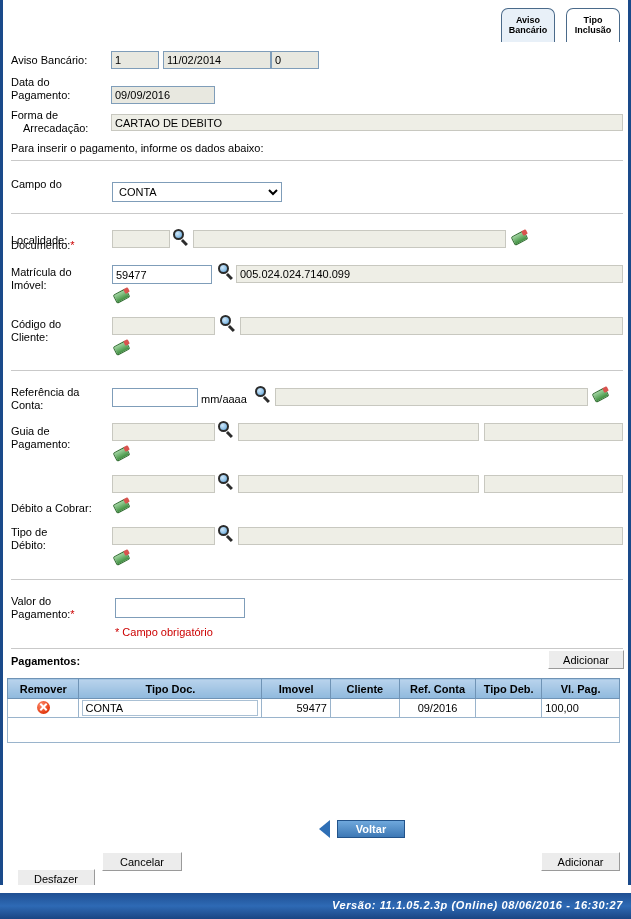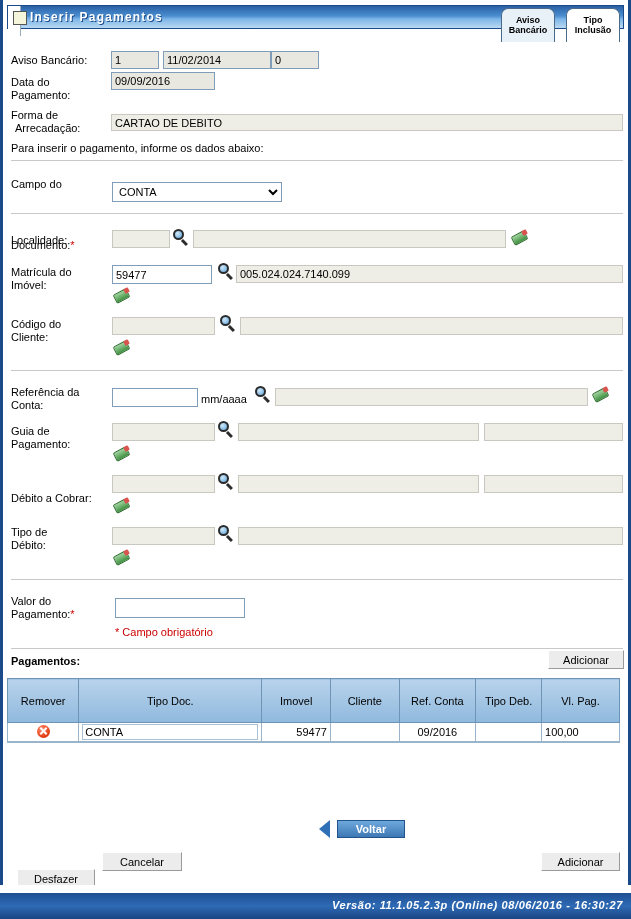--- a/index.html
+++ b/index.html
@@ -226,23 +226,23 @@
     left: 4px;
     top: 678px;
     width: 613px;
     border-collapse: collapse;
     font-size: 11px;
   }
   #pag-table th {
     background: linear-gradient(to bottom, #b9d3ec 0%, #8fb9dd 100%);
     border: 1px solid #6f93b5;
     font-size: 11px;
-    font-weight: normal;
+    font-weight: bold;
     height: 17px;
-    padding: 13px 3px;
+    padding: 1px 3px;
     color: #000;
   }
   #pag-table td {
     border: 1px solid #9ab4cc;
     height: 18px;
     padding: 0 3px;
     background: #ffffff;
   }
   .cell-inp {
     box-sizing: border-box;
@@ -320,48 +320,43 @@
     width: 631px;
     height: 8px;
     background: #ffffff;
   }
 </style>
 </head>
 <body>
 
 <div id="window">
 
-  <div id="titlebar">
-    <div id="title-left-nub"></div>
-    <div class="title-icon"></div>
-    <div class="title-text">Inserir Pagamentos</div>
-  </div>
 
   <div class="tab" id="tab-aviso">
     <div>Aviso</div>
     <div>Bancário</div>
   </div>
   <div class="tab" id="tab-tipo">
     <div>Tipo</div>
     <div>Inclusão</div>
   </div>
 
   <div id="form">
 
     <div class="lbl" style="position:absolute;left:4px;top:6px;">Aviso Bancário:</div>
     <input class="inp ro" style="position: absolute; left: 104px; top: 3px; width: 48px;" readonly="" value="1">
     <input class="inp ro" style="position: absolute; left: 156px; top: 3px; width: 108px;" readonly="" value="11/02/2014">
     <input class="inp ro" style="position: absolute; left: 264px; top: 3px; width: 48px;" readonly="" value="0">
 
     <div class="lbl" style="position:absolute;left:4px;top:28px;">Data do</div>
     <div class="lbl" style="position:absolute;left:4px;top:41px;">Pagamento:</div>
-    <input class="inp ro" style="position: absolute; left: 104px; top: 24px; width: 104px;" readonly="" value="09/09/2016">
+    <input class="inp ro" style="position: absolute; left: 104px; top: 38px; width: 104px;" readonly="" value="09/09/2016">
 
     <div class="lbl" style="position:absolute;left:4px;top:61px;">Forma de</div>
-    <div class="lbl" style="position:absolute;left:8px;top:74px;">Arrecadação:</div>
+    <div class="lbl" style="position:absolute;left:16px;top:74px;">Arrecadação:</div>
     <input class="inp flat" style="position: absolute; left: 104px; top: 66px; width: 512px; height: 17px;" readonly="" value="CARTAO DE DEBITO">
 
     <div class="lbl" style="position:absolute;left:4px;top:94px;">Para inserir o pagamento, informe os dados abaixo:</div>
 
     <div class="sep" style="top:112px;"></div>
 
     <div class="lbl" style="position:absolute;left:4px;top:130px;">Campo do</div>
     <div class="lbl" style="position:absolute;left:4px;top:143px;margin-top:48px;">
       <span>Documento:</span><span class="req">*</span>
     </div>
@@ -432,21 +427,21 @@
         <div class="circle"></div>
         <div class="handle"></div>
       </div>
     <input class="inp flat" style="position: absolute; left: 231px; top: 375px; width: 241px;" readonly="" value="">
     <input class="inp flat" style="position: absolute; left: 477px; top: 375px; width: 139px;" readonly="" value="">
     <div class="eras" style="left:106px;top:397px;">
         <div class="body"></div>
         <div class="tip"></div>
       </div>
 
-    <div class="lbl" style="position:absolute;left:4px;top:444px;">Débito a Cobrar:</div>
+    <div class="lbl" style="position:absolute;left:4px;top:454px;">Débito a Cobrar:</div>
     <input class="inp flat" style="position: absolute; left: 105px; top: 427px; width: 103px;" value="">
     <div class="magn" style="left:211px;top:425px;">
         <div class="circle"></div>
         <div class="handle"></div>
       </div>
     <input class="inp flat" style="position: absolute; left: 231px; top: 427px; width: 241px;" readonly="" value="">
     <input class="inp flat" style="position: absolute; left: 477px; top: 427px; width: 139px;" readonly="" value="">
     <div class="eras" style="left:106px;top:449px;">
         <div class="body"></div>
         <div class="tip"></div>

